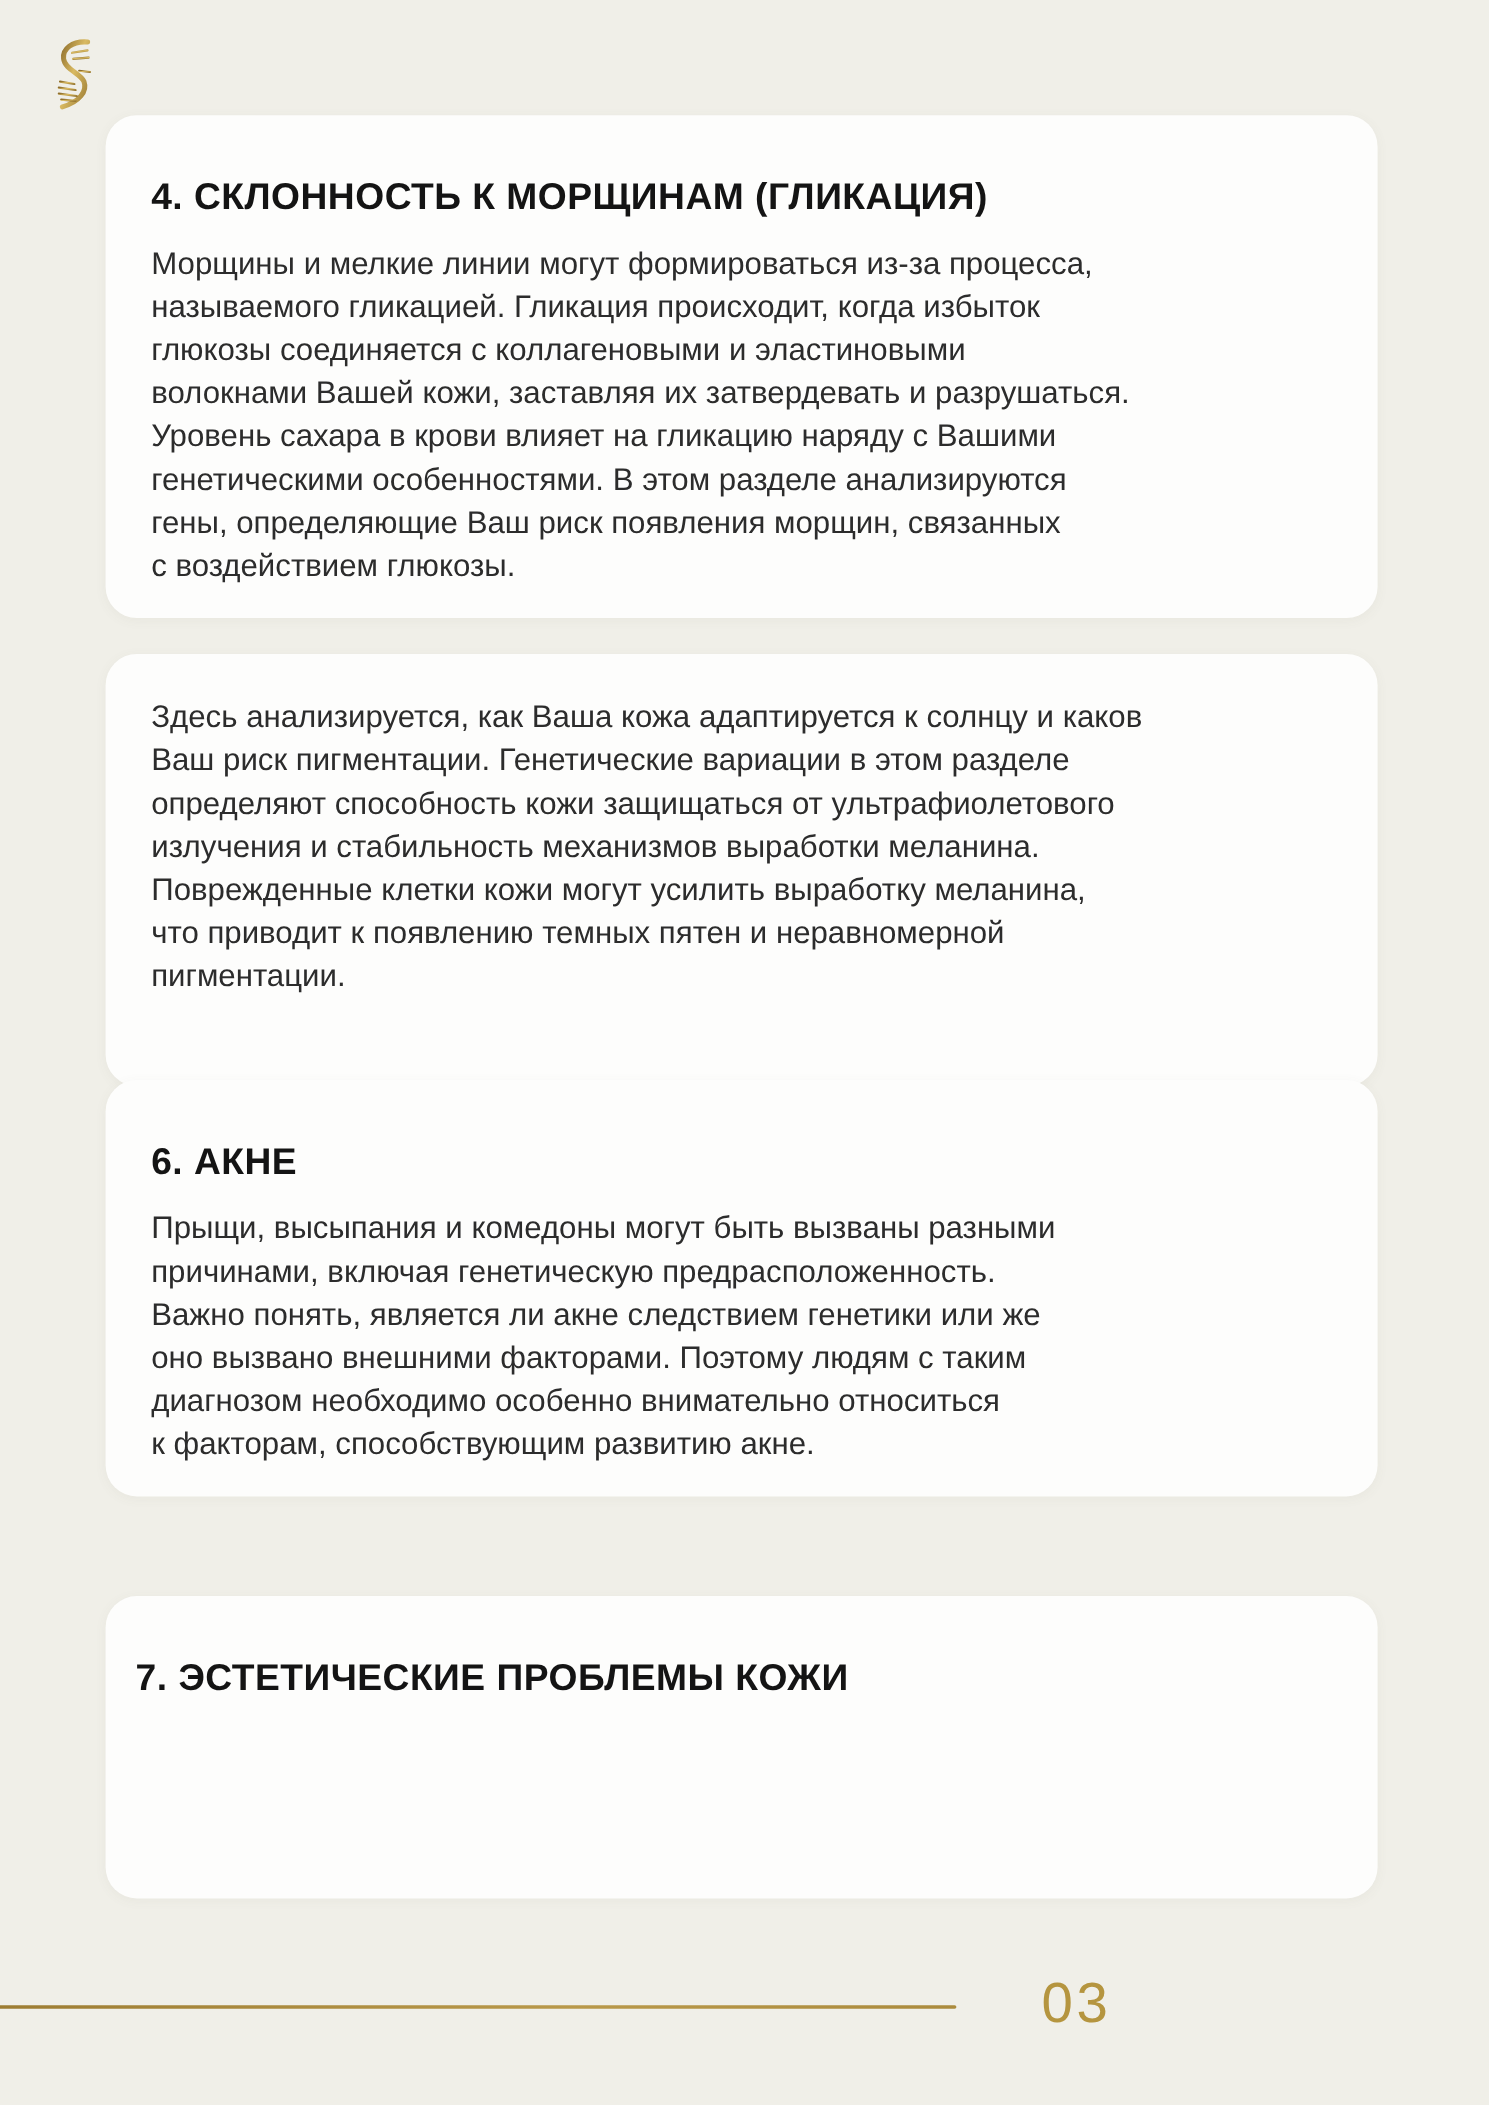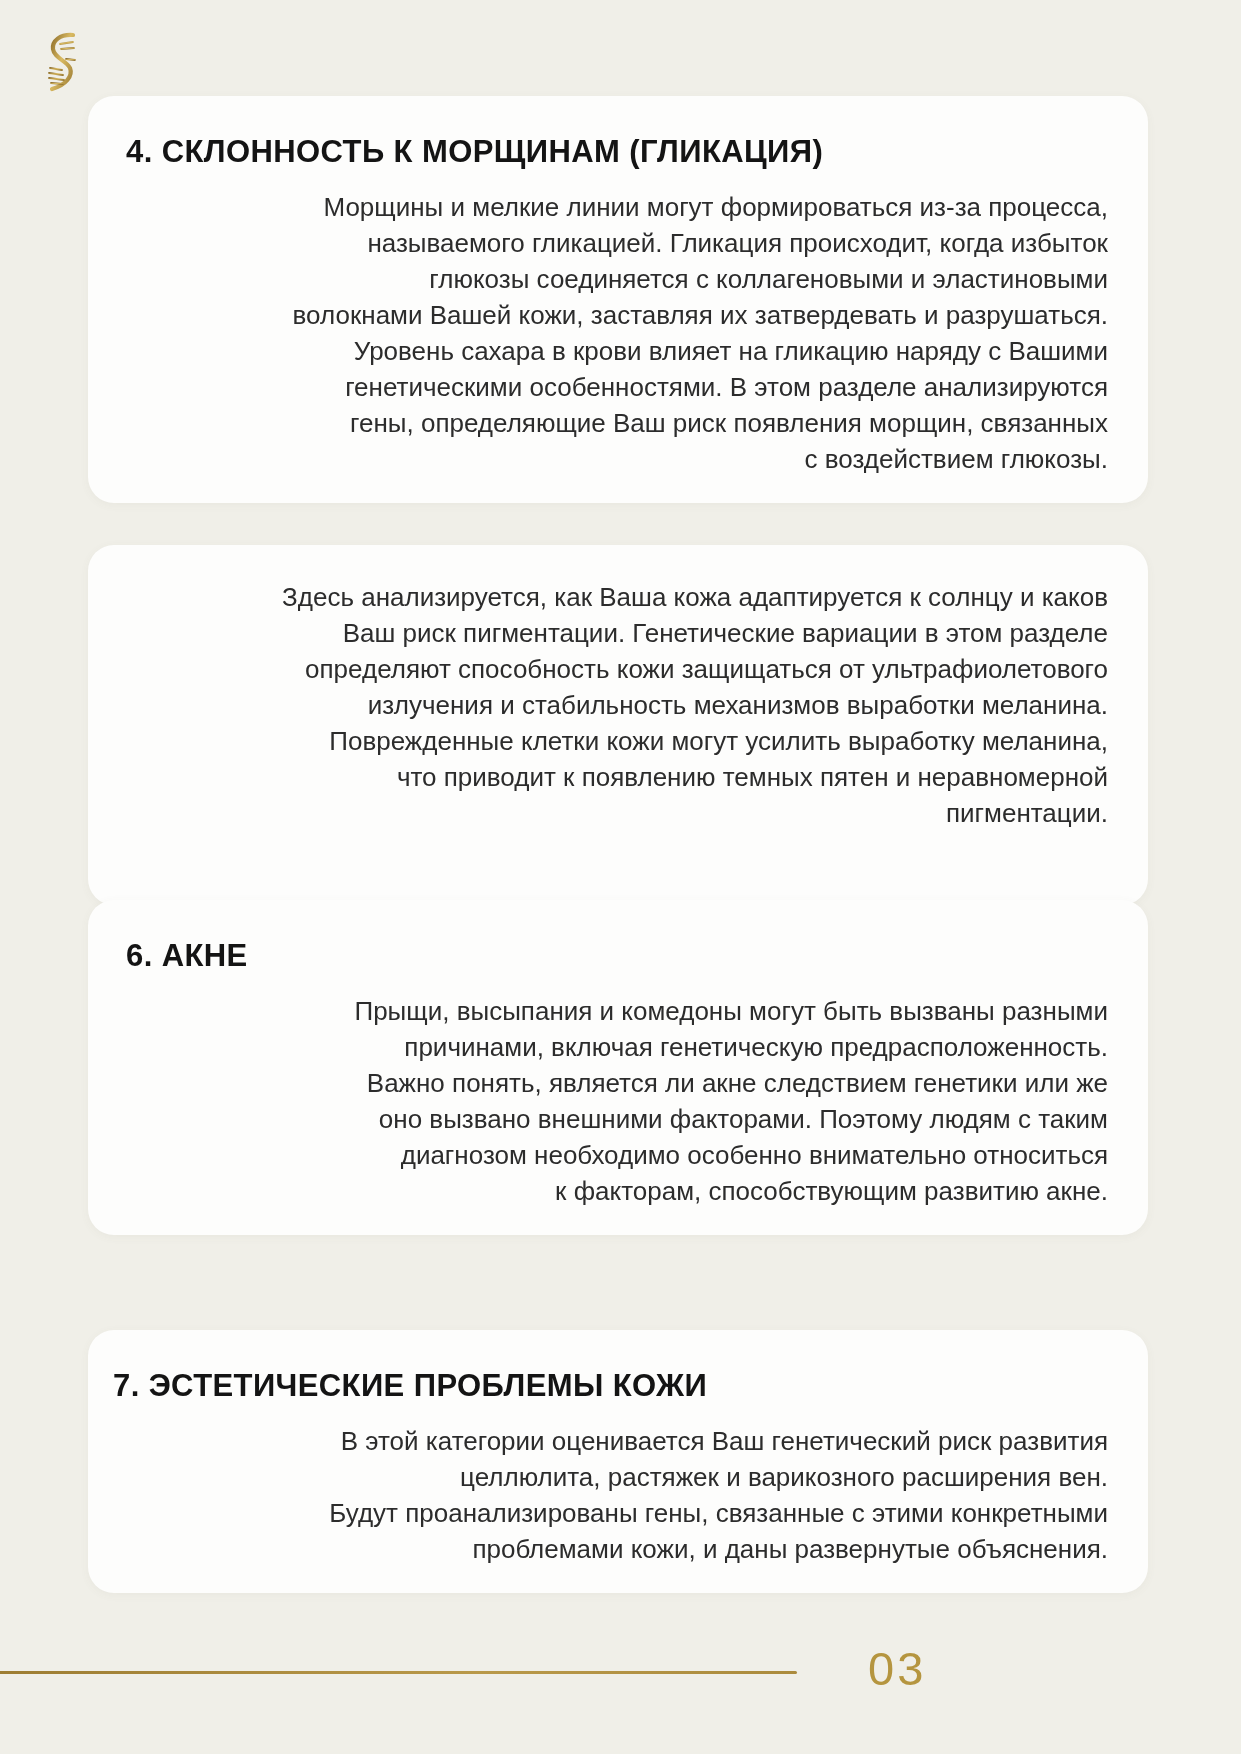--- a/index.html
+++ b/index.html
@@ -33,35 +33,34 @@
     border-radius: 26px;
     box-shadow: 0 2px 10px rgba(90, 90, 70, 0.05);
     padding: 34px 40px 26px 38px;
     box-sizing: border-box;
   }
   .card-1 { top: 96px;  min-height: 396px; }
   .card-2 { top: 545px; min-height: 360px; }
   .card-3 { top: 900px; min-height: 324px; }
   .card-4 { top: 1330px; min-height: 252px; padding-left: 25px; }
   .section-title {
-    margin: 4px 0 19px 0;
+    margin: 16px 0 19px 0;
     font-size: 31px;
     line-height: 36px;
     font-weight: 800;
     letter-spacing: 0.4px;
     color: #141414;
   }
   .section-body {
     margin: 0;
     font-size: 26px;
     line-height: 36px;
     font-weight: 400;
     color: #2c2c2c;
     white-space: pre-line;
-    text-align: right;
   }
   .footer-divider {
     position: absolute;
     left: 0;
     top: 1671px;
     width: 797px;
     height: 3px;
     background: linear-gradient(90deg, #9d7d33, #b9994a 60%, #ab8b3d);
     border-radius: 0 2px 2px 0;
   }
@@ -136,22 +135,18 @@
     <p class="section-body">Прыщи, высыпания и комедоны могут быть вызваны разными
 причинами, включая генетическую предрасположенность.
 Важно понять, является ли акне следствием генетики или же
 оно вызвано внешними факторами. Поэтому людям с таким
 диагнозом необходимо особенно внимательно относиться
 к факторам, способствующим развитию акне.</p>
   </section>
 
   <section class="card card-4">
     <h2 class="section-title">7. ЭСТЕТИЧЕСКИЕ ПРОБЛЕМЫ КОЖИ</h2>
-    <p class="section-body">В этой категории оценивается Ваш генетический риск развития
-целлюлита, растяжек и варикозного расширения вен.
-Будут проанализированы гены, связанные с этими конкретными
-проблемами кожи, и даны развернутые объяснения.</p>
   </section>
 
   <div class="footer-divider"></div>
   <div class="page-number">03</div>
 
 </div>
 
 </body></html>

